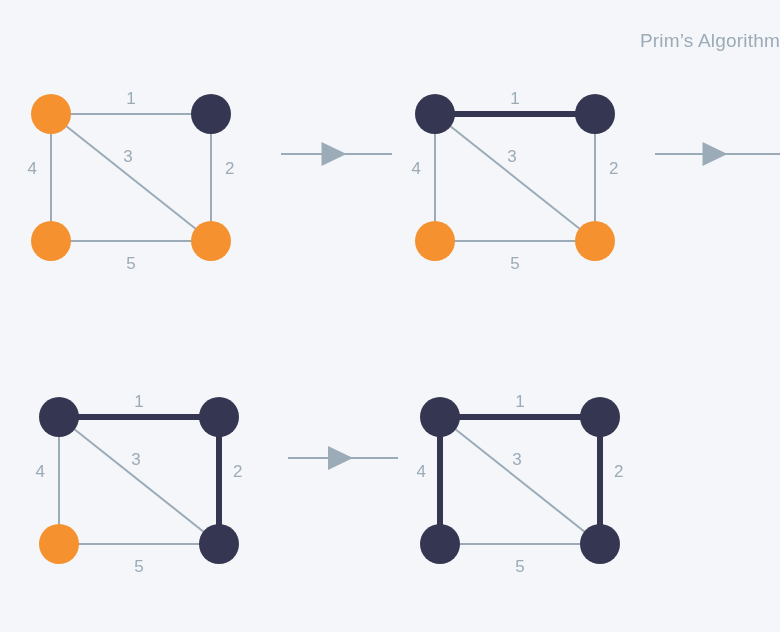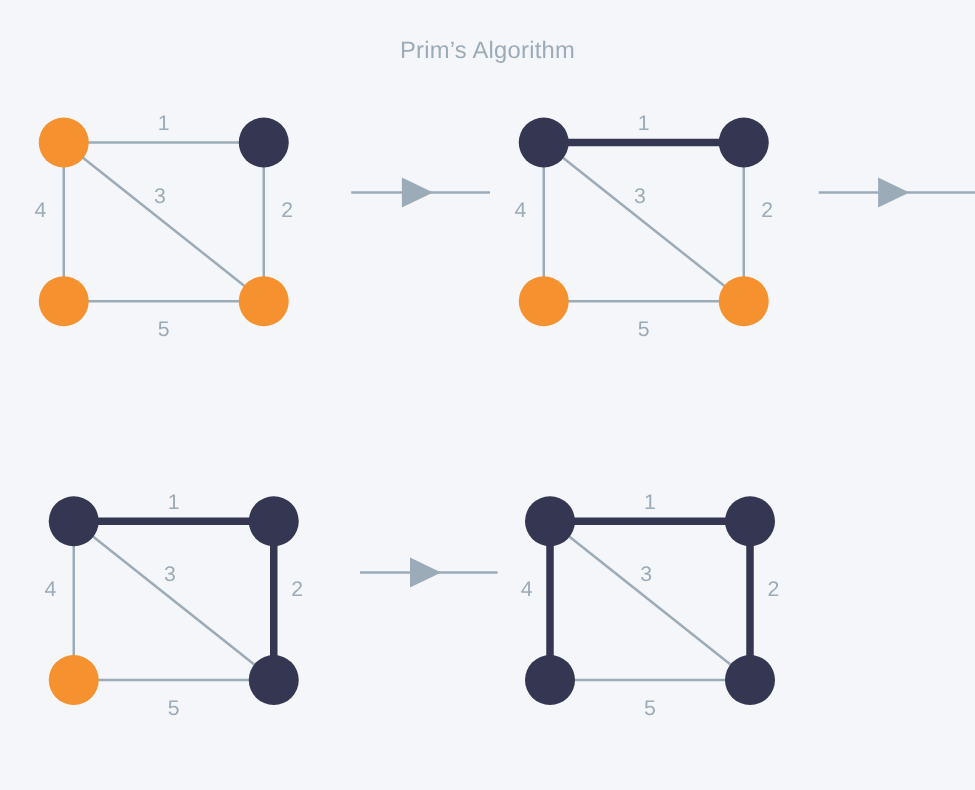--- a/index.html
+++ b/index.html
@@ -18,21 +18,21 @@
     position: absolute;
     left: 0; top: 0;
     width: 780px;
     height: 632px;
   }
   #title {
     position: absolute;
     left: 0;
     top: 30px;
     width: 780px;
-    text-align: center;
+    text-align: right;
     font-size: 19px;
     color: #9babb8;
     letter-spacing: 0.2px;
     font-family: "Liberation Sans", sans-serif;
   }
   svg.graph-layer {
     position: absolute;
     left: 0;
     top: 0;
     width: 780px;

